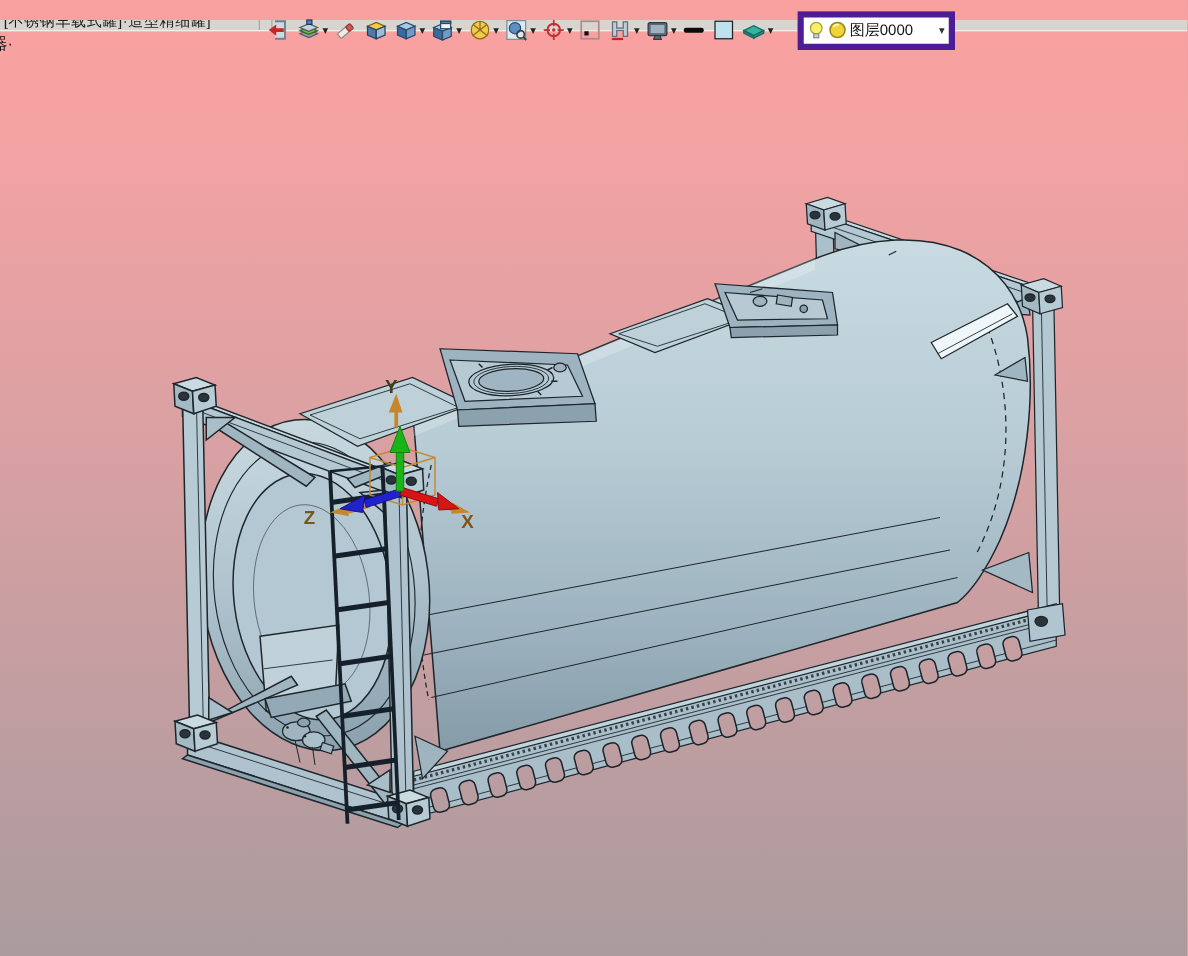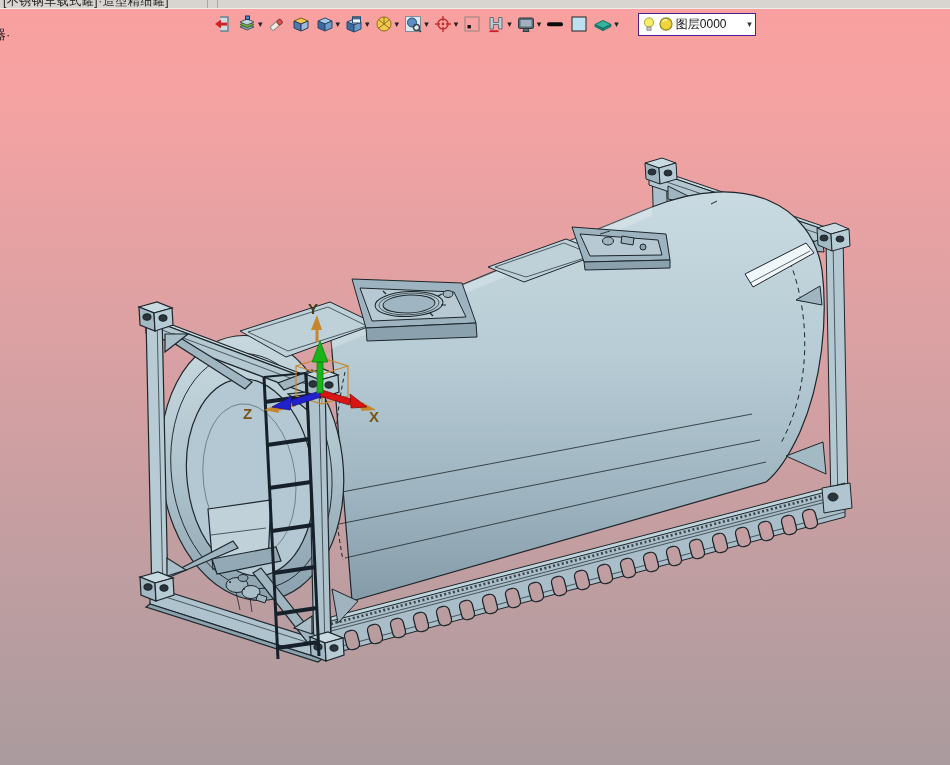--- a/index.html
+++ b/index.html
@@ -2,42 +2,42 @@
 <html><head>
 <meta charset="utf-8">
 <style>
   html,body{margin:0;padding:0}
   body{
     width:950px;height:765px;overflow:hidden;position:relative;
     font-family:"Liberation Sans", sans-serif;background:#e8a4a4;
   }
   .scene{position:absolute;top:0;left:0;width:950px;height:765px}
   .titlebar{
-    position:absolute;top:0;left:0;right:0;height:8px;background:#d8d5d0;
+    position:absolute;top:16px;left:0;right:0;height:8px;background:#d8d5d0;
     border-bottom:1px solid #efeeea;overflow:hidden;z-index:5;
   }
   .titlebar .ttext{
     position:absolute;top:-7px;left:3px;font-size:12px;color:#1c1c1c;white-space:nowrap;
     letter-spacing:.5px;
   }
   .tsep{position:absolute;top:0;bottom:0;width:1px;background:#a8a8a4}
   .side-frag{
     position:absolute;left:-7px;top:26px;font-size:13px;color:#161616;z-index:6;
   }
   .toolbar{
     position:absolute;top:8px;left:0;right:0;height:32px;display:flex;
     align-items:center;padding-left:212px;z-index:6;
   }
   #tb-buttons{display:flex;align-items:center;gap:2px}
   .tbtn{height:24px;display:flex;align-items:center;padding:1px;cursor:default}
   .ico{display:inline-flex}
   .ico svg{display:block}
   .caret{font-size:9px;color:#222;line-height:1;margin-left:1px}
   .combo{
-    margin-left:18px;width:110px;height:21px;background:#fff;border:1px solid #4c1d95;
+    margin-left:18px;width:110px;height:21px;background:#fff;border:5px solid #4c1d95;
     display:flex;align-items:center;gap:2px;padding:0 3px;font-size:12px;color:#111;
   }
   .combo-text{flex:1;white-space:nowrap}
   .combo .caret{font-size:9px;color:#333}
 </style>
 </head>
 <body>
 
 <svg class="scene" viewBox="0 0 950 765" width="950" height="765" xmlns="http://www.w3.org/2000/svg">
   <defs>

